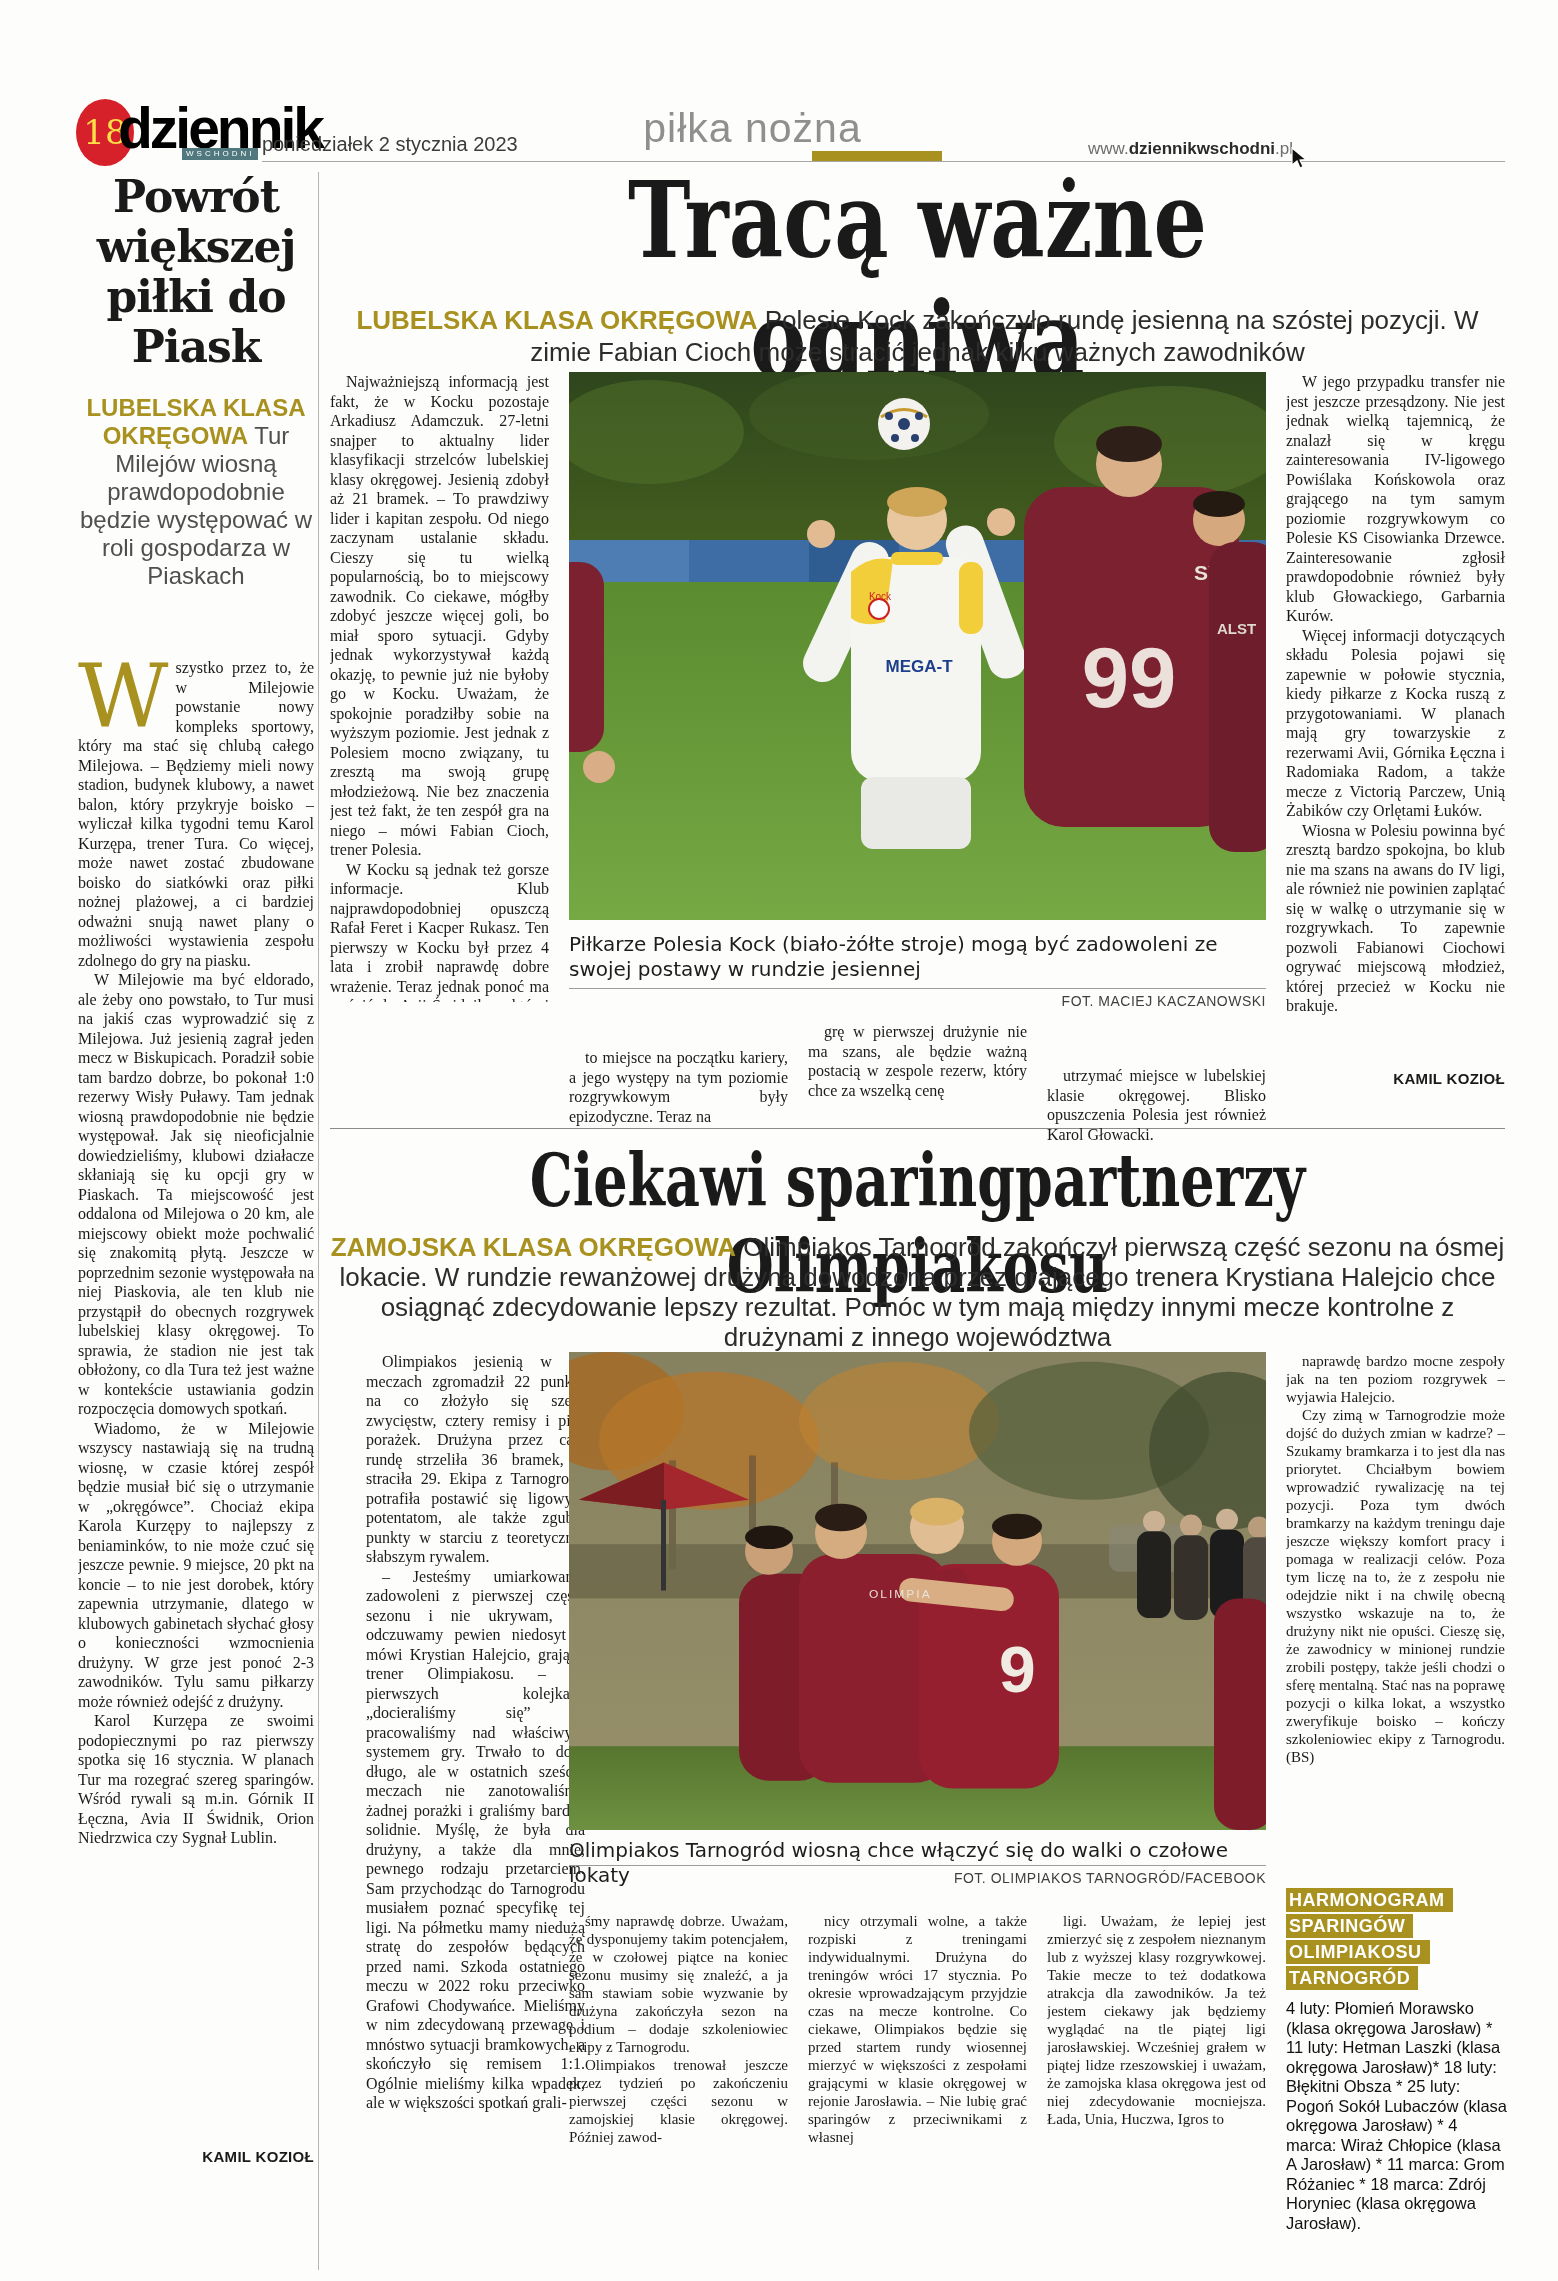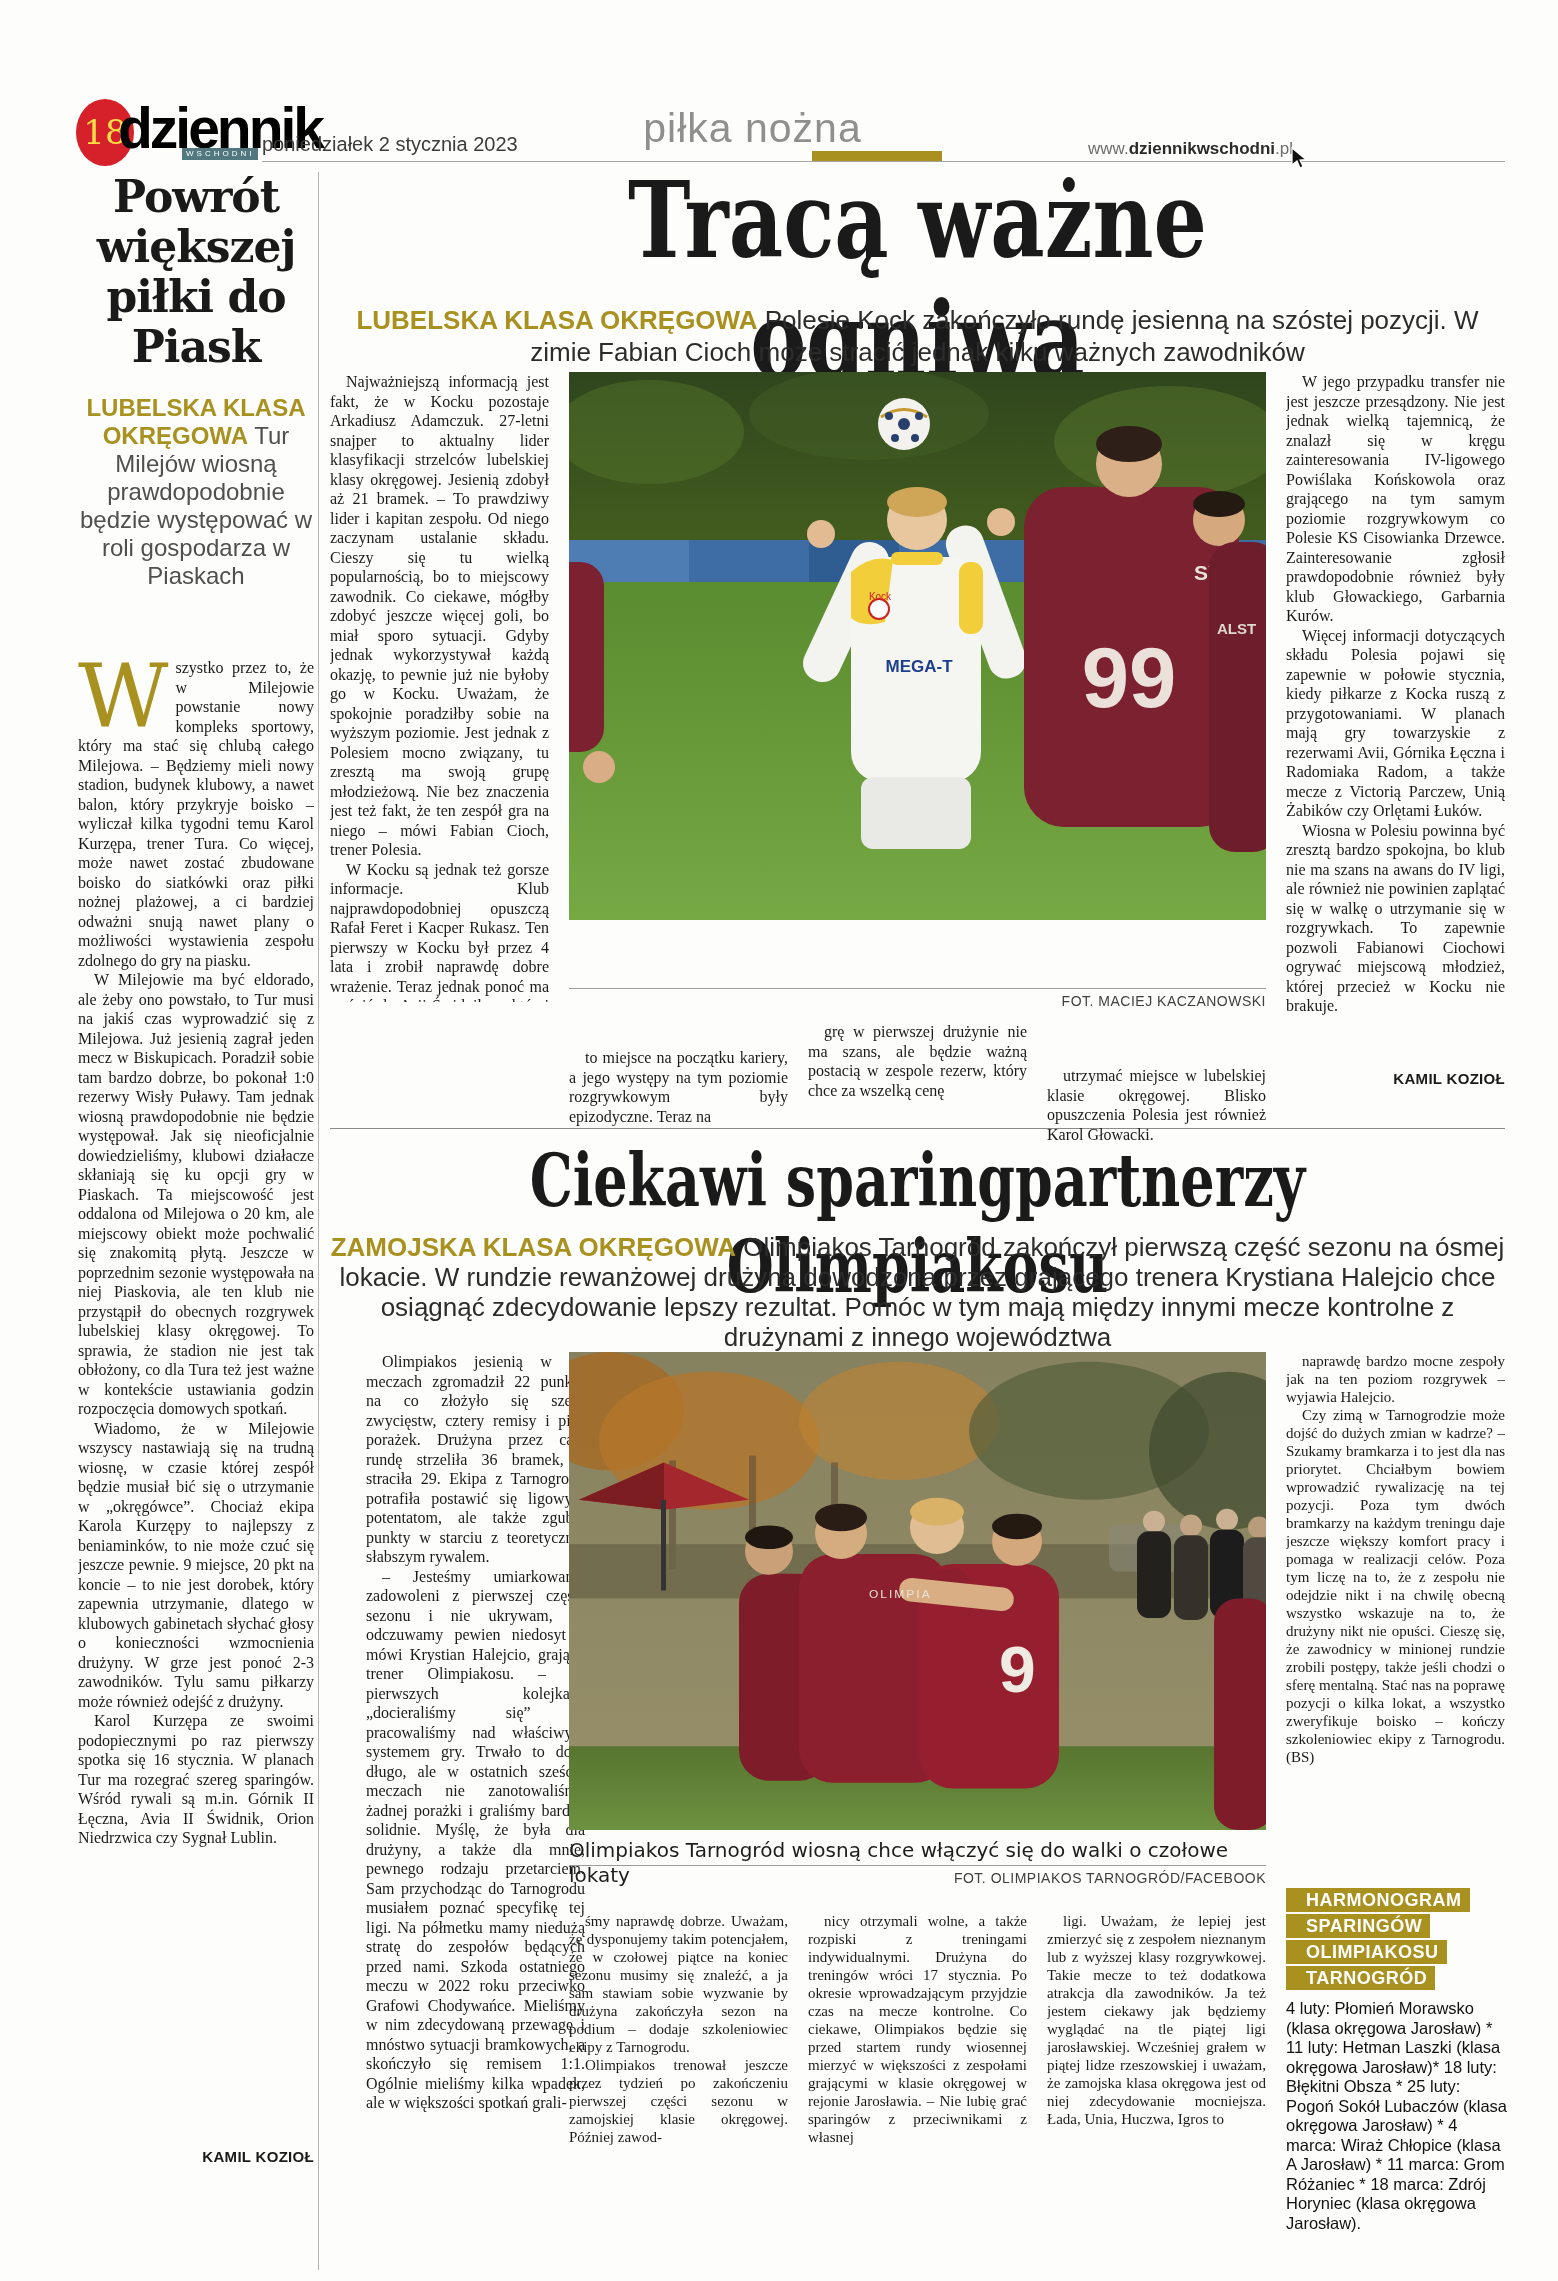--- a/index.html
+++ b/index.html
@@ -69,21 +69,21 @@
   .a2-caption{left:569px;top:1838px;width:697px;}
   .cap-rule2{left:569px;top:1865px;width:697px;height:1px;background:#9c9c9c;}
   .a2-credit{left:569px;top:1870px;width:697px;}
   .a2-b1{left:569px;top:1912px;height:300px;}
   .a2-b2{left:808px;top:1912px;height:300px;}
   .a2-b3{left:1047px;top:1912px;height:300px;}
   .smallbody{font-size:15px;line-height:18px;}
   .a2-right{left:1286px;top:1352px;height:534px;}
   .schedule{left:1286px;top:1888px;width:222px;font-family:"Liberation Sans",sans-serif;}
   .hl-line{display:table;background:#a8911f;color:#fff;font-weight:bold;font-size:18px;
-           line-height:1;letter-spacing:.5px;padding:3px 8px 3px 20px;margin-bottom:2px;}
+           line-height:1;letter-spacing:.5px;padding:3px 8px 3px 3px;margin-bottom:2px;}
   .sched-list{margin-top:9px;font-size:16.5px;line-height:19.5px;color:#111;}
   .sched-list b{font-weight:normal;margin-top:45px;}
 </style>
 </head>
 <body>
 
 <div class="page">
 
   <div class="abs badge18">18</div>
   <div class="abs logo-text">dziennik</div>
@@ -169,20 +169,21 @@
     <circle cx="560" cy="92" r="33" fill="#dab089"></circle>
     <ellipse cx="560" cy="72" rx="33" ry="18" fill="#2e2018"></ellipse>
     <circle cx="650" cy="148" r="26" fill="#d6a87e"></circle>
     <ellipse cx="650" cy="132" rx="26" ry="13" fill="#241a12"></ellipse>
     <text x="625" y="208" font-family="Liberation Sans, sans-serif" font-weight="bold" font-size="21" fill="#e8e4da">SYG</text>
     <text x="560" y="335" font-family="Liberation Sans, sans-serif" font-weight="bold" font-size="85" fill="#f1ece4" text-anchor="middle" opacity=".95">99</text>
     <rect x="640" y="170" width="70" height="310" rx="26" fill="#6d1d2b"></rect>
     <text x="648" y="262" font-family="Liberation Sans, sans-serif" font-weight="bold" font-size="15" fill="#ded8ce">ALST</text>
   </svg>
 
+  <div class="abs caption a1-caption">Piłkarze Polesia Kock (biało-żółte stroje) mogą być zadowoleni ze swojej postawy w rundzie jesiennej</div>
   <div class="abs cap-rule1"></div>
   <div class="abs credit a1-credit">FOT. MACIEJ KACZANOWSKI</div>
 
   <div class="abs col bodytext a1-b1">
       <p>to miejsce na początku kariery, a jego występy na tym poziomie rozgrywkowym były epizodyczne. Teraz na</p>
     </div>
   <div class="abs col bodytext a1-b2">
       <p>grę w pierwszej drużynie nie ma szans, ale będzie ważną postacią w zespole rezerw, który chce za wszelką cenę</p>
     </div>
   <div class="abs col bodytext a1-b3">

